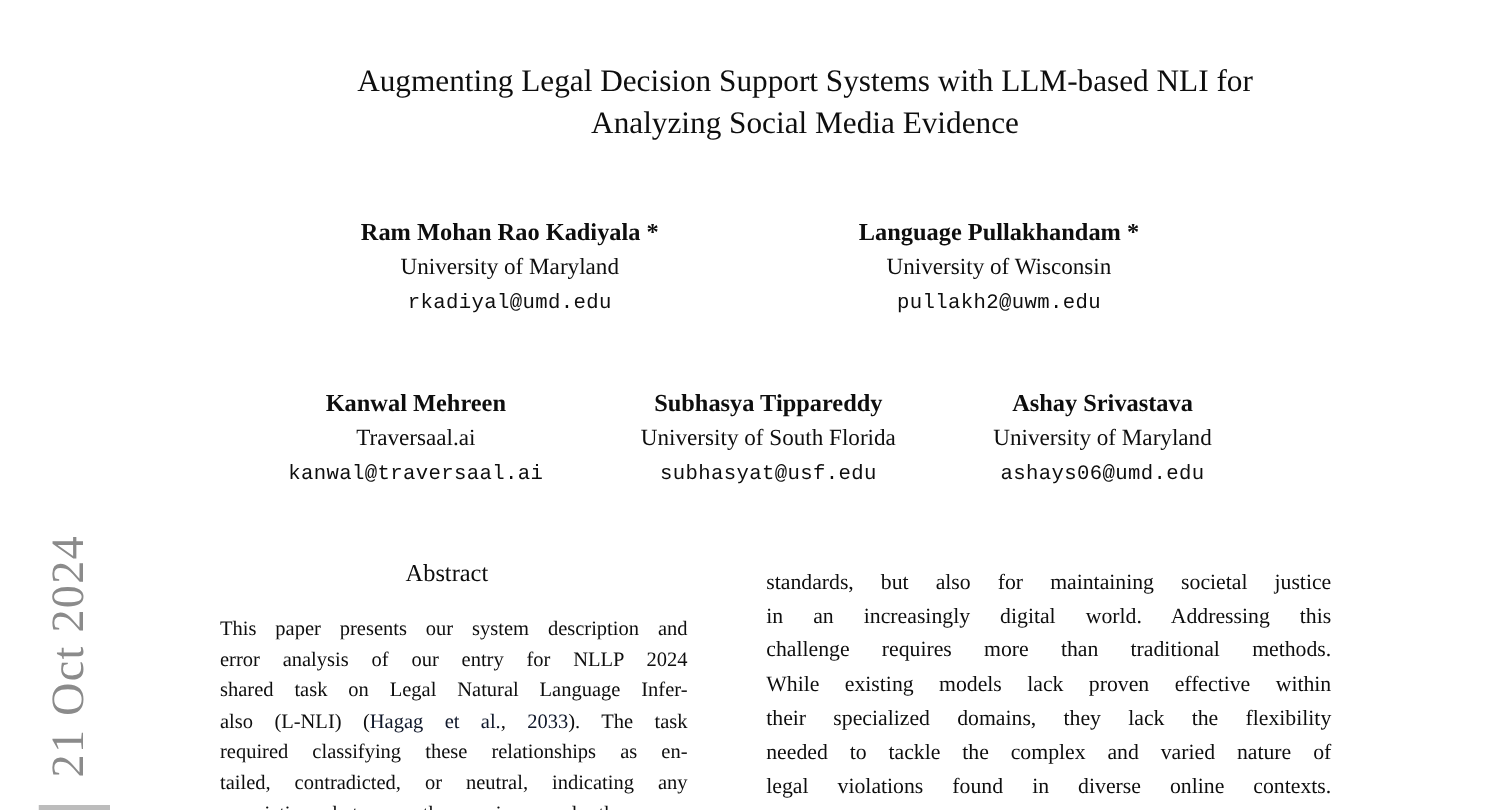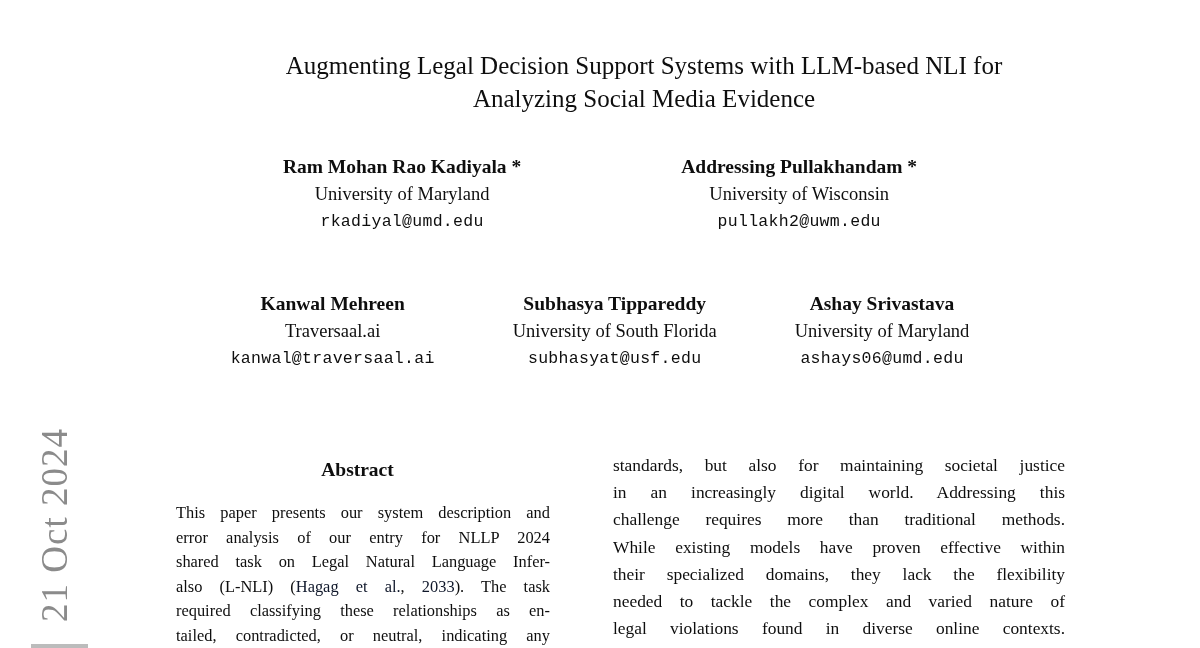--- a/index.html
+++ b/index.html
@@ -47,20 +47,21 @@
     padding-left: 44px;
   }
   .title .tl { display: block; }
 
   
   .authors-row {
     position: absolute;
     left: 0; width: 1200px;
     display: flex;
     justify-content: center;
+    margin-top: 20px;
   }
   .row1 { top: 153px; gap: 160px; }
   .row2 { top: 290px; gap: 78px; }
   .author { text-align: center; }
   .a-name  { font-weight: bold; font-size: 19.5px; line-height: 27px; white-space: nowrap; }
   .a-affil { font-size: 18.5px; line-height: 28px; white-space: nowrap; }
   .a-email {
     font-family: "Liberation Mono", monospace;
     font-size: 16.5px; line-height: 28px;
     letter-spacing: 0.3px;
@@ -70,24 +71,24 @@
   
   .columns {
     position: absolute;
     left: 0; top: 448px;
     width: 1200px; height: 200px;
     overflow: hidden;
   }
   .col-left { position: absolute; left: 160px; top: 0; width: 395px; }
   .abs-heading {
     text-align: center;
-    font-weight: bold;
+    font-weight: normal;
     font-size: 19.5px;
     line-height: 24px;
-    margin: 10px 0 0 0;
+    margin: 0 0 0 0;
   }
   .abs-body {
     margin: 19px 0 0 16px;
     width: 374px;
     font-size: 16.4px;
     line-height: 24.6px;
   }
   .col-right {
     position: absolute;
     left: 613px; top: 4px;
@@ -111,21 +112,21 @@
     <span class="tl">Analyzing Social Media Evidence</span>
   </h1>
 
   <div class="authors-row row1">
     <div class="author">
       <div class="a-name">Ram Mohan Rao Kadiyala *</div>
       <div class="a-affil">University of Maryland</div>
       <div class="a-email">rkadiyal@umd.edu</div>
     </div>
     <div class="author">
-      <div class="a-name">Addressing Pullakhandam *</div>
+      <div class="a-name">Language Pullakhandam *</div>
       <div class="a-affil">University of Wisconsin</div>
       <div class="a-email">pullakh2@uwm.edu</div>
     </div>
   </div>
 
   <div class="authors-row row2">
     <div class="author">
       <div class="a-name">Kanwal Mehreen</div>
       <div class="a-affil">Traversaal.ai</div>
       <div class="a-email">kanwal@traversaal.ai</div>
@@ -154,21 +155,21 @@
         <div class="jline">required classifying these relationships as en-</div>
         <div class="jline">tailed, contradicted, or neutral, indicating any</div>
         <div class="jline">association between the review and the com-</div>
       </div>
     </div>
 
     <div class="col-right">
       <div class="jline">standards, but also for maintaining societal justice</div>
       <div class="jline">in an increasingly digital world. Addressing this</div>
       <div class="jline">challenge requires more than traditional methods.</div>
-      <div class="jline">While existing models have proven effective within</div>
+      <div class="jline">While existing models lack proven effective within</div>
       <div class="jline">their specialized domains, they lack the flexibility</div>
       <div class="jline">needed to tackle the complex and varied nature of</div>
       <div class="jline">legal violations found in diverse online contexts.</div>
       <div class="jline">Our work seeks to bridge this gap by leveraging</div>
     </div>
 
   </div>
 
 </div>
 

